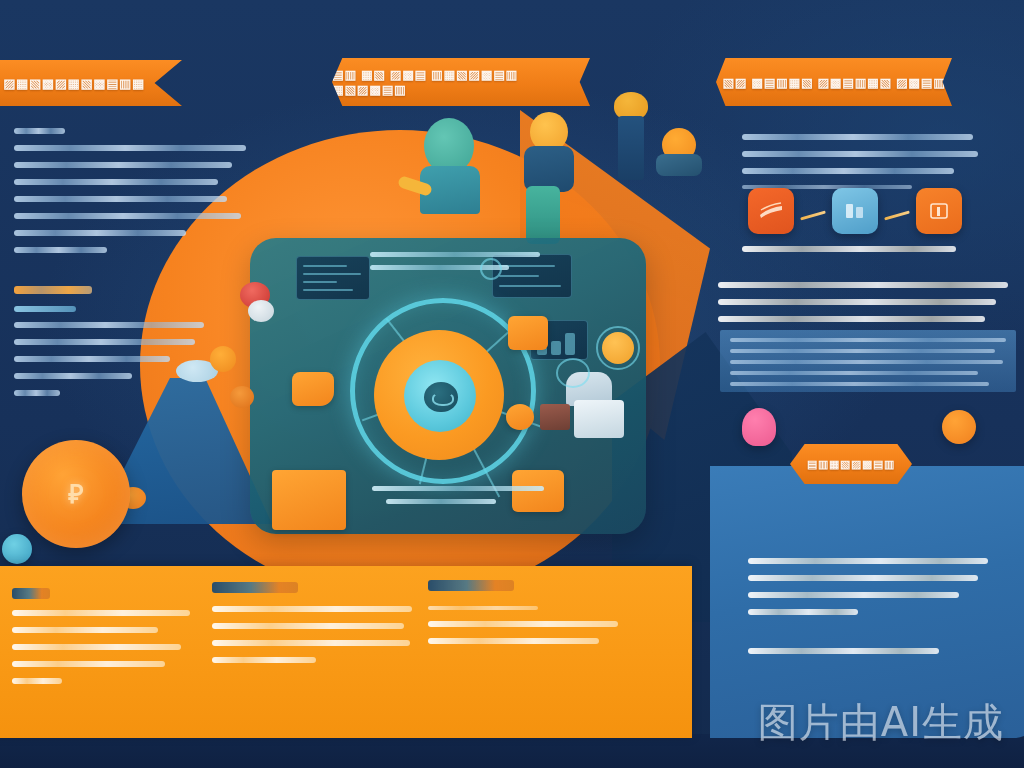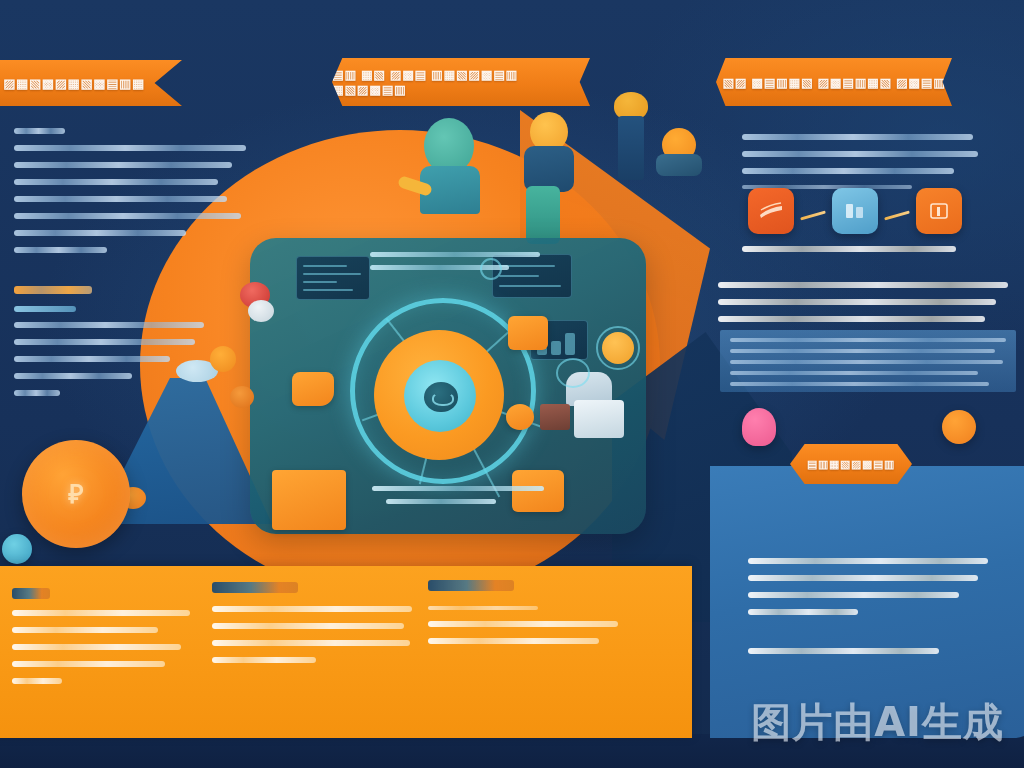--- a/index.html
+++ b/index.html
@@ -299,21 +299,21 @@
   #orange-wing {
     position:absolute; left:520px; top:110px; width:190px; height:330px;
     background: linear-gradient(200deg, rgba(246,130,31,.95), rgba(232,110,24,.92));
     clip-path: polygon(0 0, 100% 42%, 76% 100%, 0 64%);
     filter: blur(.4px);
   }
 
   
   #watermark {
     position:absolute; right:20px; bottom:18px;
-    font-size:40px; font-weight:bold; letter-spacing:1px;
+    font-size:40px; font-weight:normal; letter-spacing:1px;
     color: rgba(235,242,250,.62);
     text-shadow: 0 2px 6px rgba(0,0,0,.25);
     z-index: 20;
     font-family: "DejaVu Sans", sans-serif;
     margin-top: 45px;
   }
 </style>
 </head>
 <body>
 

